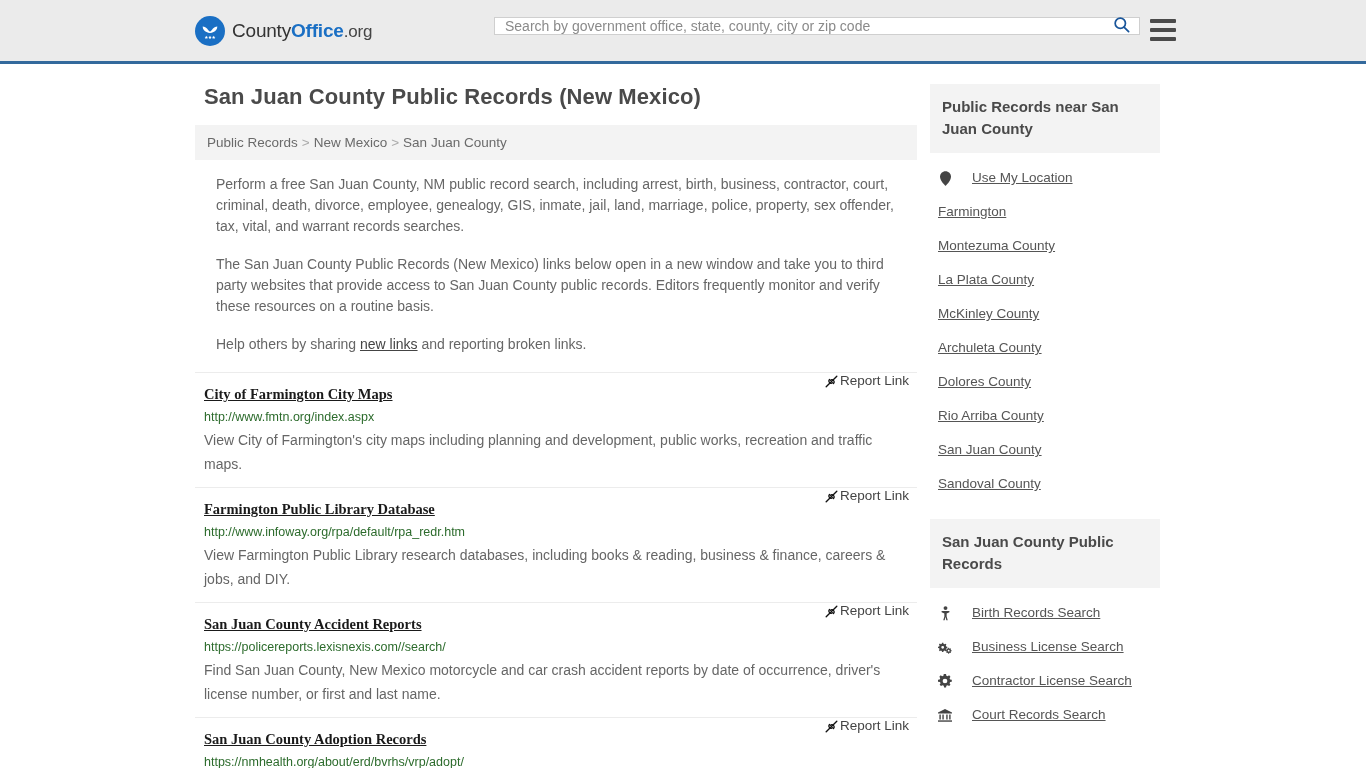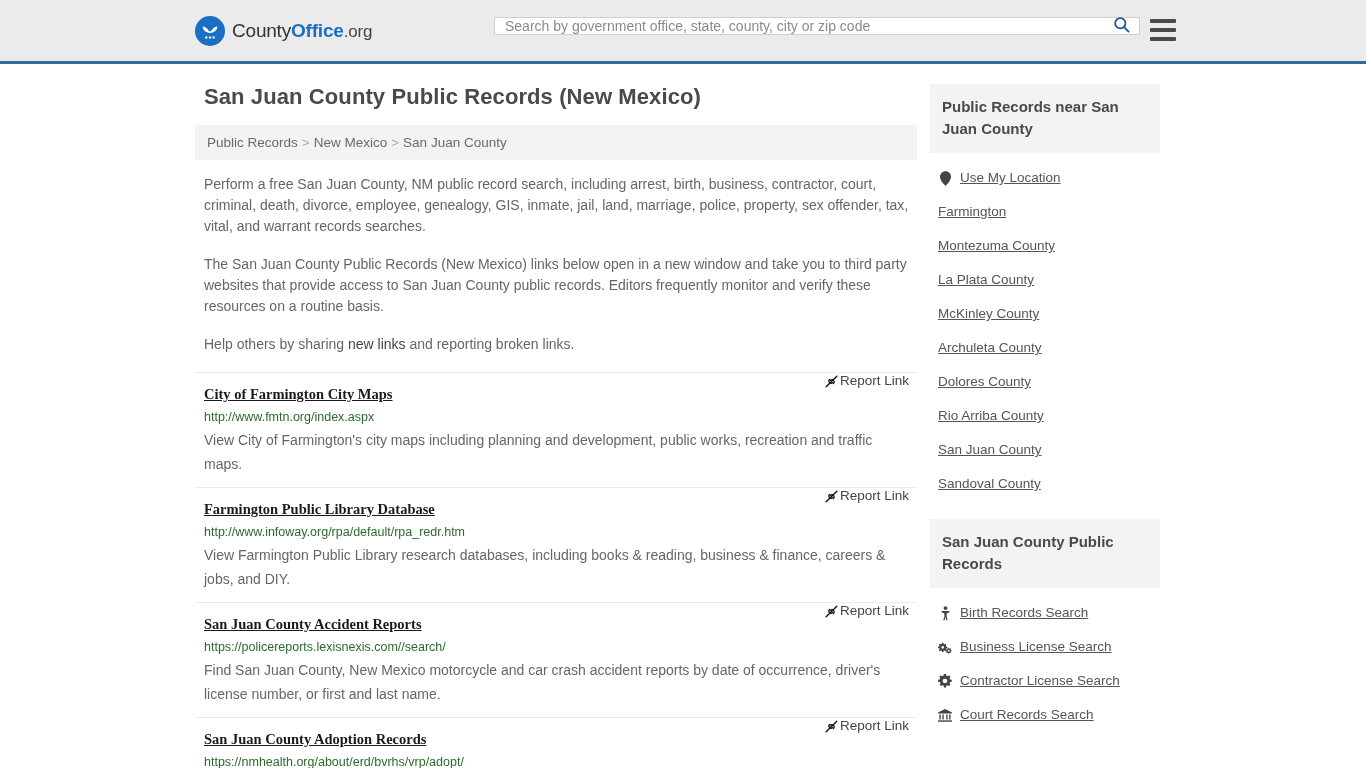--- a/index.html
+++ b/index.html
@@ -116,25 +116,25 @@
   .breadcrumb a {
     color: #6a6a6a;
     text-decoration: none;
   }
   .breadcrumb .sep { color: #aaaaaa; margin: 0 4px; }
 
   .intro p {
     font-size: 14px;
     line-height: 21px;
     color: #666666;
-    margin: 0 0 17px 9px;
+    margin: 0 0 17px 21px;
     max-width: 712px;
   }
   .intro a.inline {
-    color: #444; font-weight: normal;
+    color: #444; text-decoration: underline; font-weight: normal;
   }
 
   
   .results { margin-top: 10px; }
   .result {
     border-top: 1px solid #ececec;
     padding: 12px 0 11px 9px;
     position: relative;
   }
   .result:first-child { border-top: 1px solid #ececec; }
@@ -180,21 +180,21 @@
     padding: 12px 12px 13px 12px;
     font-size: 15px;
     font-weight: bold;
     color: #4a4a4a;
     line-height: 22px;
   }
   .card-body { padding: 8px 0 0 0; }
   .side-item {
     display: flex;
     align-items: center;
-    gap: 8px;
+    gap: 20px;
     padding: 8px 0 8px 8px;
     font-size: 13.5px;
   }
   .side-item a {
     color: #555555;
     text-decoration: underline;
     cursor: pointer;
     line-height: 18px;
   }
   .side-icon {

